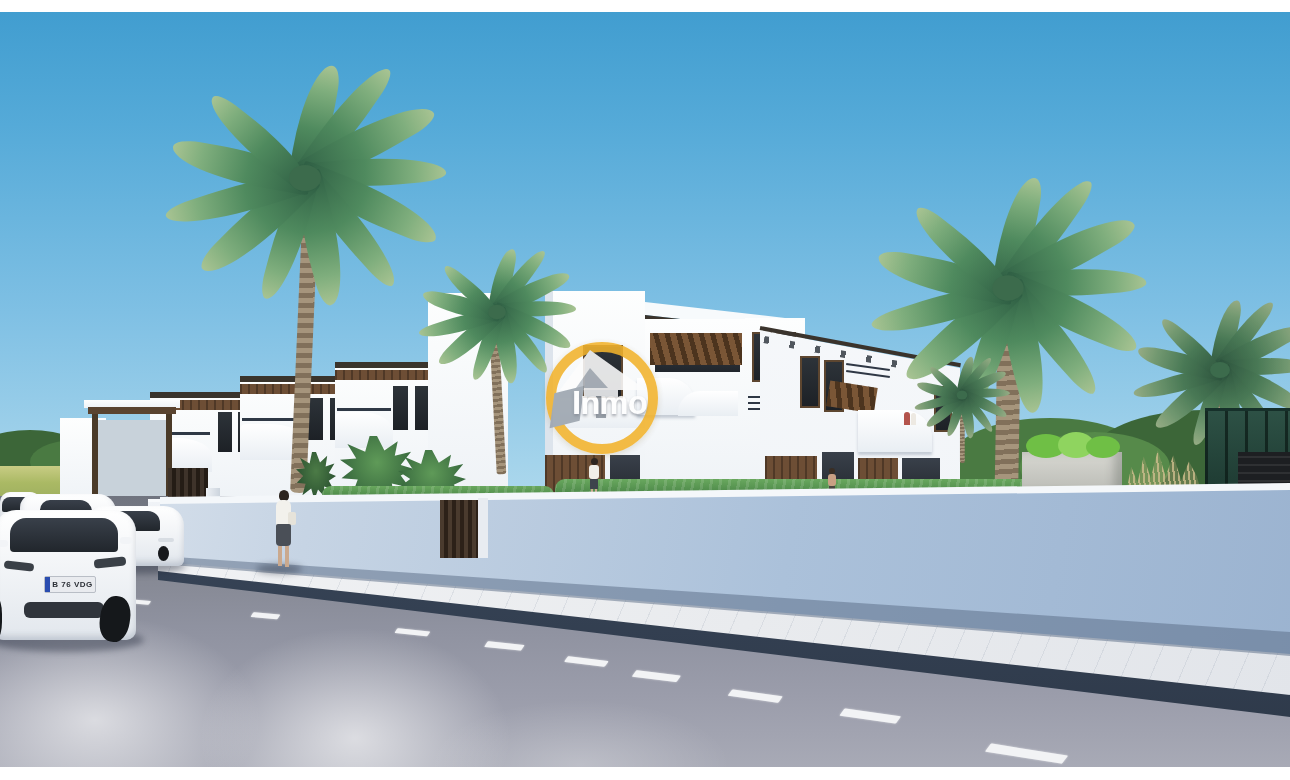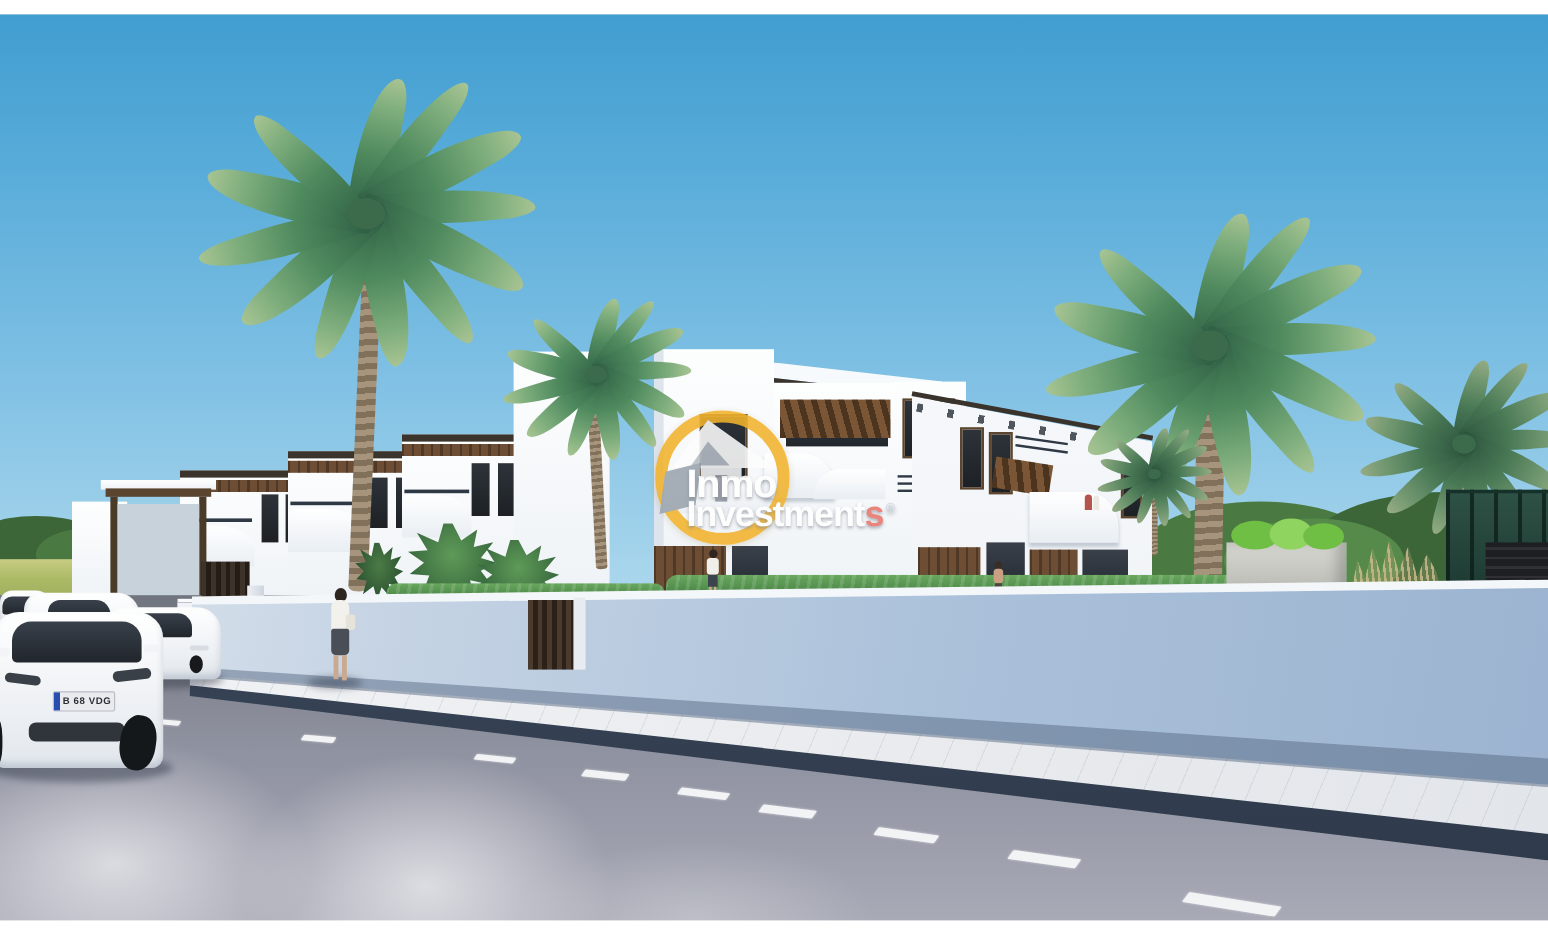--- a/index.html
+++ b/index.html
@@ -334,21 +334,21 @@
   <div class="abs shadow" style="left:-12px;top:628px;width:156px;height:24px;"></div>
   <div class="abs carbody" style="left:-6px;top:510px;width:142px;height:130px;border-radius:22px 22px 10px 10px;">
     <div class="abs glass" style="left:16px;top:8px;width:108px;height:34px;border-radius:16px 16px 4px 4px;"></div>
     <div class="abs" style="left:2px;top:30px;width:12px;height:7px;background:#f2f4f7;border-radius:3px;"></div>
     <div class="abs" style="left:126px;top:27px;width:12px;height:7px;background:#f2f4f7;border-radius:3px;"></div>
     <div class="abs" style="left:10px;top:52px;width:30px;height:8px;background:#3a4047;border-radius:4px;transform:rotate(7deg);"></div>
     <div class="abs" style="left:100px;top:48px;width:32px;height:9px;background:#3a4047;border-radius:4px;transform:rotate(-6deg);"></div>
     <div class="abs" style="left:30px;top:92px;width:80px;height:16px;background:#30353c;border-radius:6px;"></div>
     <div class="abs" style="left:50px;top:66px;width:50px;height:15px;background:#e9ebef;border-radius:2px;border:1px solid #b9bec6;display:flex;align-items:center;">
       <span style="display:block;width:5px;height:100%;background:#2a4db0;"></span>
-      <span style="flex:1;text-align:center;font-size:8px;font-weight:bold;color:#2b2f36;letter-spacing:.5px;">B 68 VDG</span>
+      <span style="flex:1;text-align:center;font-size:8px;font-weight:bold;color:#2b2f36;letter-spacing:.5px;">B 76 VDG</span>
     </div>
     <div class="abs" style="left:106px;top:86px;width:30px;height:46px;background:#15181b;border-radius:45%;transform:rotate(8deg);"></div>
     <div class="abs" style="left:-4px;top:88px;width:12px;height:40px;background:#15181b;border-radius:40%;"></div>
   </div>
 
   <div class="abs shadow" style="left:256px;top:564px;width:46px;height:10px;"></div>
   <div class="abs" style="left:270px;top:490px;width:28px;height:80px;">
     <div class="abs" style="left:9px;top:0;width:10px;height:11px;background:#2d2520;border-radius:50% 50% 40% 40%;"></div>
     <div class="abs" style="left:6px;top:10px;width:15px;height:26px;background:#f2f1ec;border-radius:6px 6px 2px 2px;"></div>
     <div class="abs" style="left:18px;top:22px;width:8px;height:13px;background:#e6e3da;border-radius:2px;"></div>
@@ -358,20 +358,17 @@
   </div>
 
   <div class="abs watermark" style="left:0;top:0;width:1290px;height:780px;">
     <div class="wm-ring"></div>
     <div class="abs" style="left:560px;top:350px;width:0;height:0;border-left:30px solid transparent;border-right:56px solid transparent;border-bottom:40px solid #fdfdfd;"></div>
     <div class="abs" style="left:576px;top:368px;width:0;height:0;border-left:14px solid transparent;border-right:18px solid transparent;border-bottom:20px solid #b6bdc6;"></div>
     <div class="abs" style="left:552px;top:390px;width:30px;height:34px;background:#9aa3ad;transform:skewY(-14deg) skewX(-8deg);"></div>
     <div class="abs" style="left:584px;top:390px;width:34px;height:28px;background:#f2f4f6;"></div>
     <div class="abs" style="left:596px;top:396px;width:10px;height:22px;background:#8d959e;"></div>
     <div class="wm-text" style="left:572px;top:384px;font-size:33px;">Inmo</div>
-    <div class="wm-text" style="left:572px;top:412px;font-size:30px;">
-      <span>Investment</span><span style="color:#e8766b;">s</span><sup style="font-size:11px;color:#cdd3da;letter-spacing:0;margin-left:2px;">®</sup>
-    </div>
   </div>
 
   <div class="abs strip" style="top:0;height:12px;"></div>
   <div class="abs strip" style="top:767px;height:13px;"></div>
 </div>
 
 </body></html>

